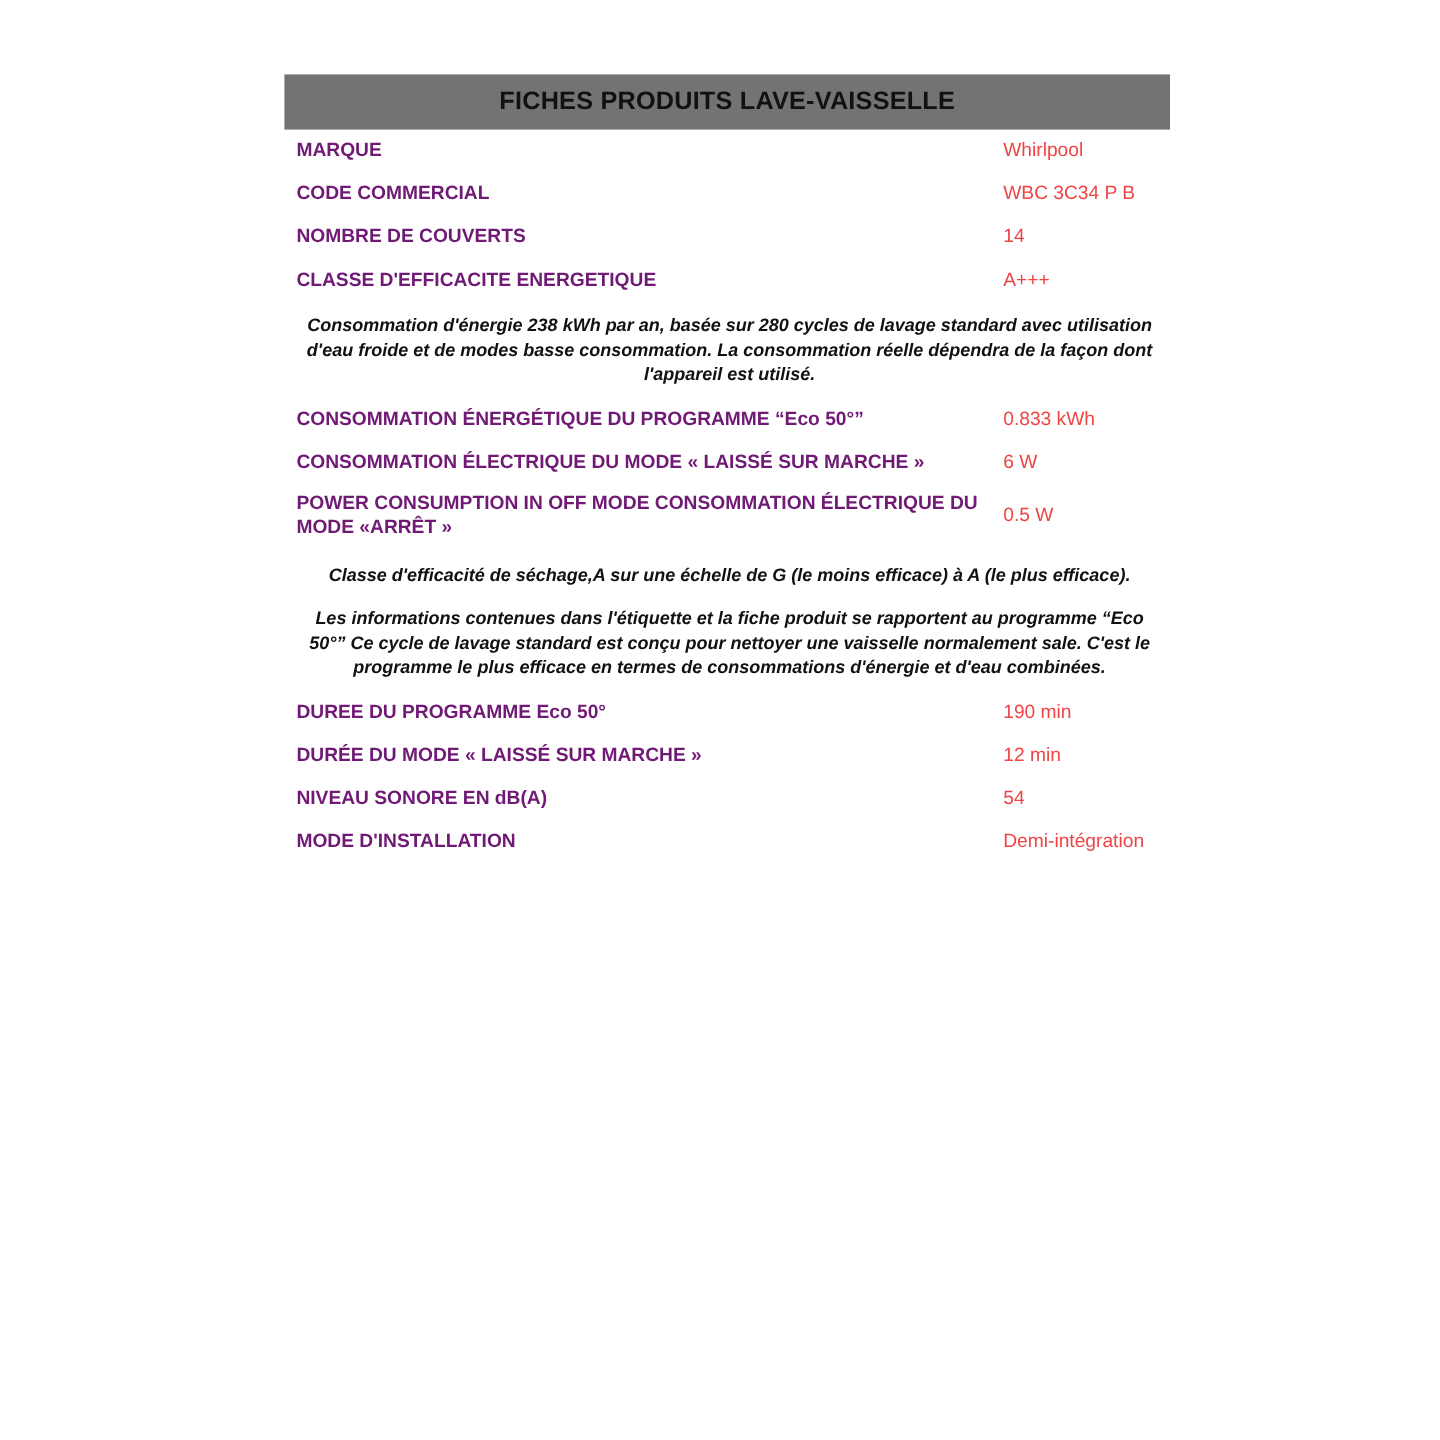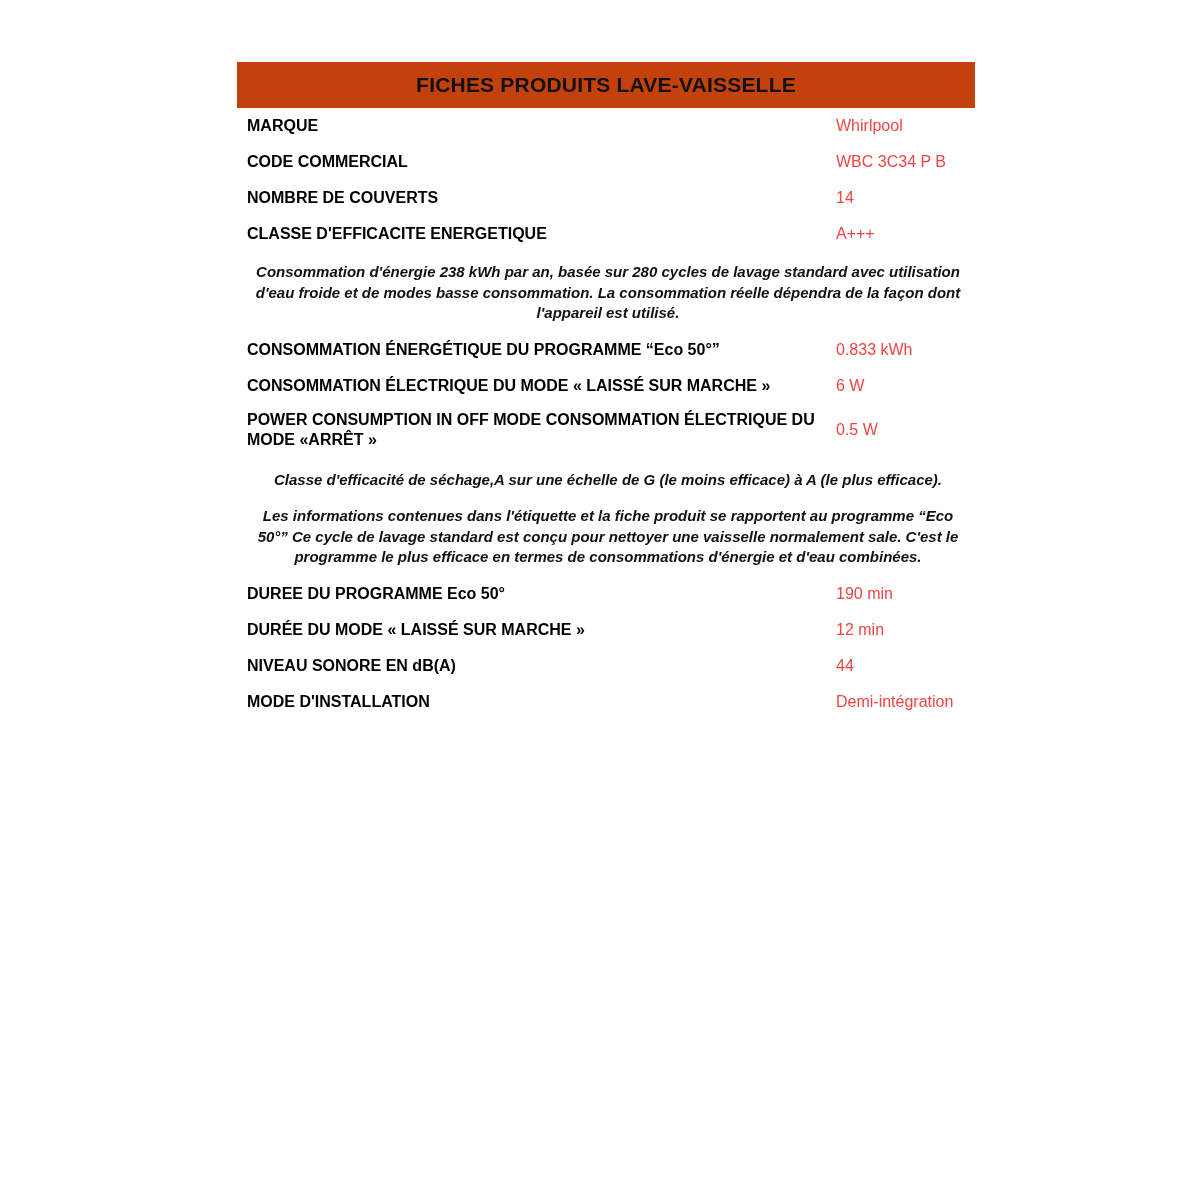--- a/index.html
+++ b/index.html
@@ -17,21 +17,21 @@
     overflow: hidden;
   }
   .sheet {
     position: absolute;
     left: 237px;
     top: 62px;
     width: 738px;
   }
   .title-bar {
     height: 46px;
-    background: #c2410c;
+    background: #737373;
     display: flex;
     align-items: center;
     justify-content: center;
   }
   .title-bar .title-text {
     font-size: 21px;
     font-weight: bold;
     letter-spacing: 0.2px;
     color: #111111;
   }
@@ -44,21 +44,21 @@
     align-items: center;
     min-height: 36px;
   }
   .row .label {
     width: 589px;
     padding-right: 10px;
     box-sizing: border-box;
     font-weight: bold;
     font-size: 16px;
     line-height: 20px;
-    color: #000000;
+    color: #701a75;
   }
   .row .value {
     flex: 1;
     font-size: 16px;
     font-weight: normal;
     color: #ef4444;
     white-space: nowrap;
   }
   .row.tall {
     min-height: 52px;
@@ -127,21 +127,21 @@
       <div class="row">
         <span class="label">DUREE DU PROGRAMME Eco 50°</span>
         <span class="value">190 min</span>
       </div>
       <div class="row">
         <span class="label">DURÉE DU MODE « LAISSÉ SUR MARCHE »</span>
         <span class="value">12 min</span>
       </div>
       <div class="row">
         <span class="label">NIVEAU SONORE EN dB(A)</span>
-        <span class="value">44</span>
+        <span class="value">54</span>
       </div>
       <div class="row">
         <span class="label">MODE D'INSTALLATION</span>
         <span class="value">Demi-intégration</span>
       </div>
 
     </div>
   </div>
 </div>
 

